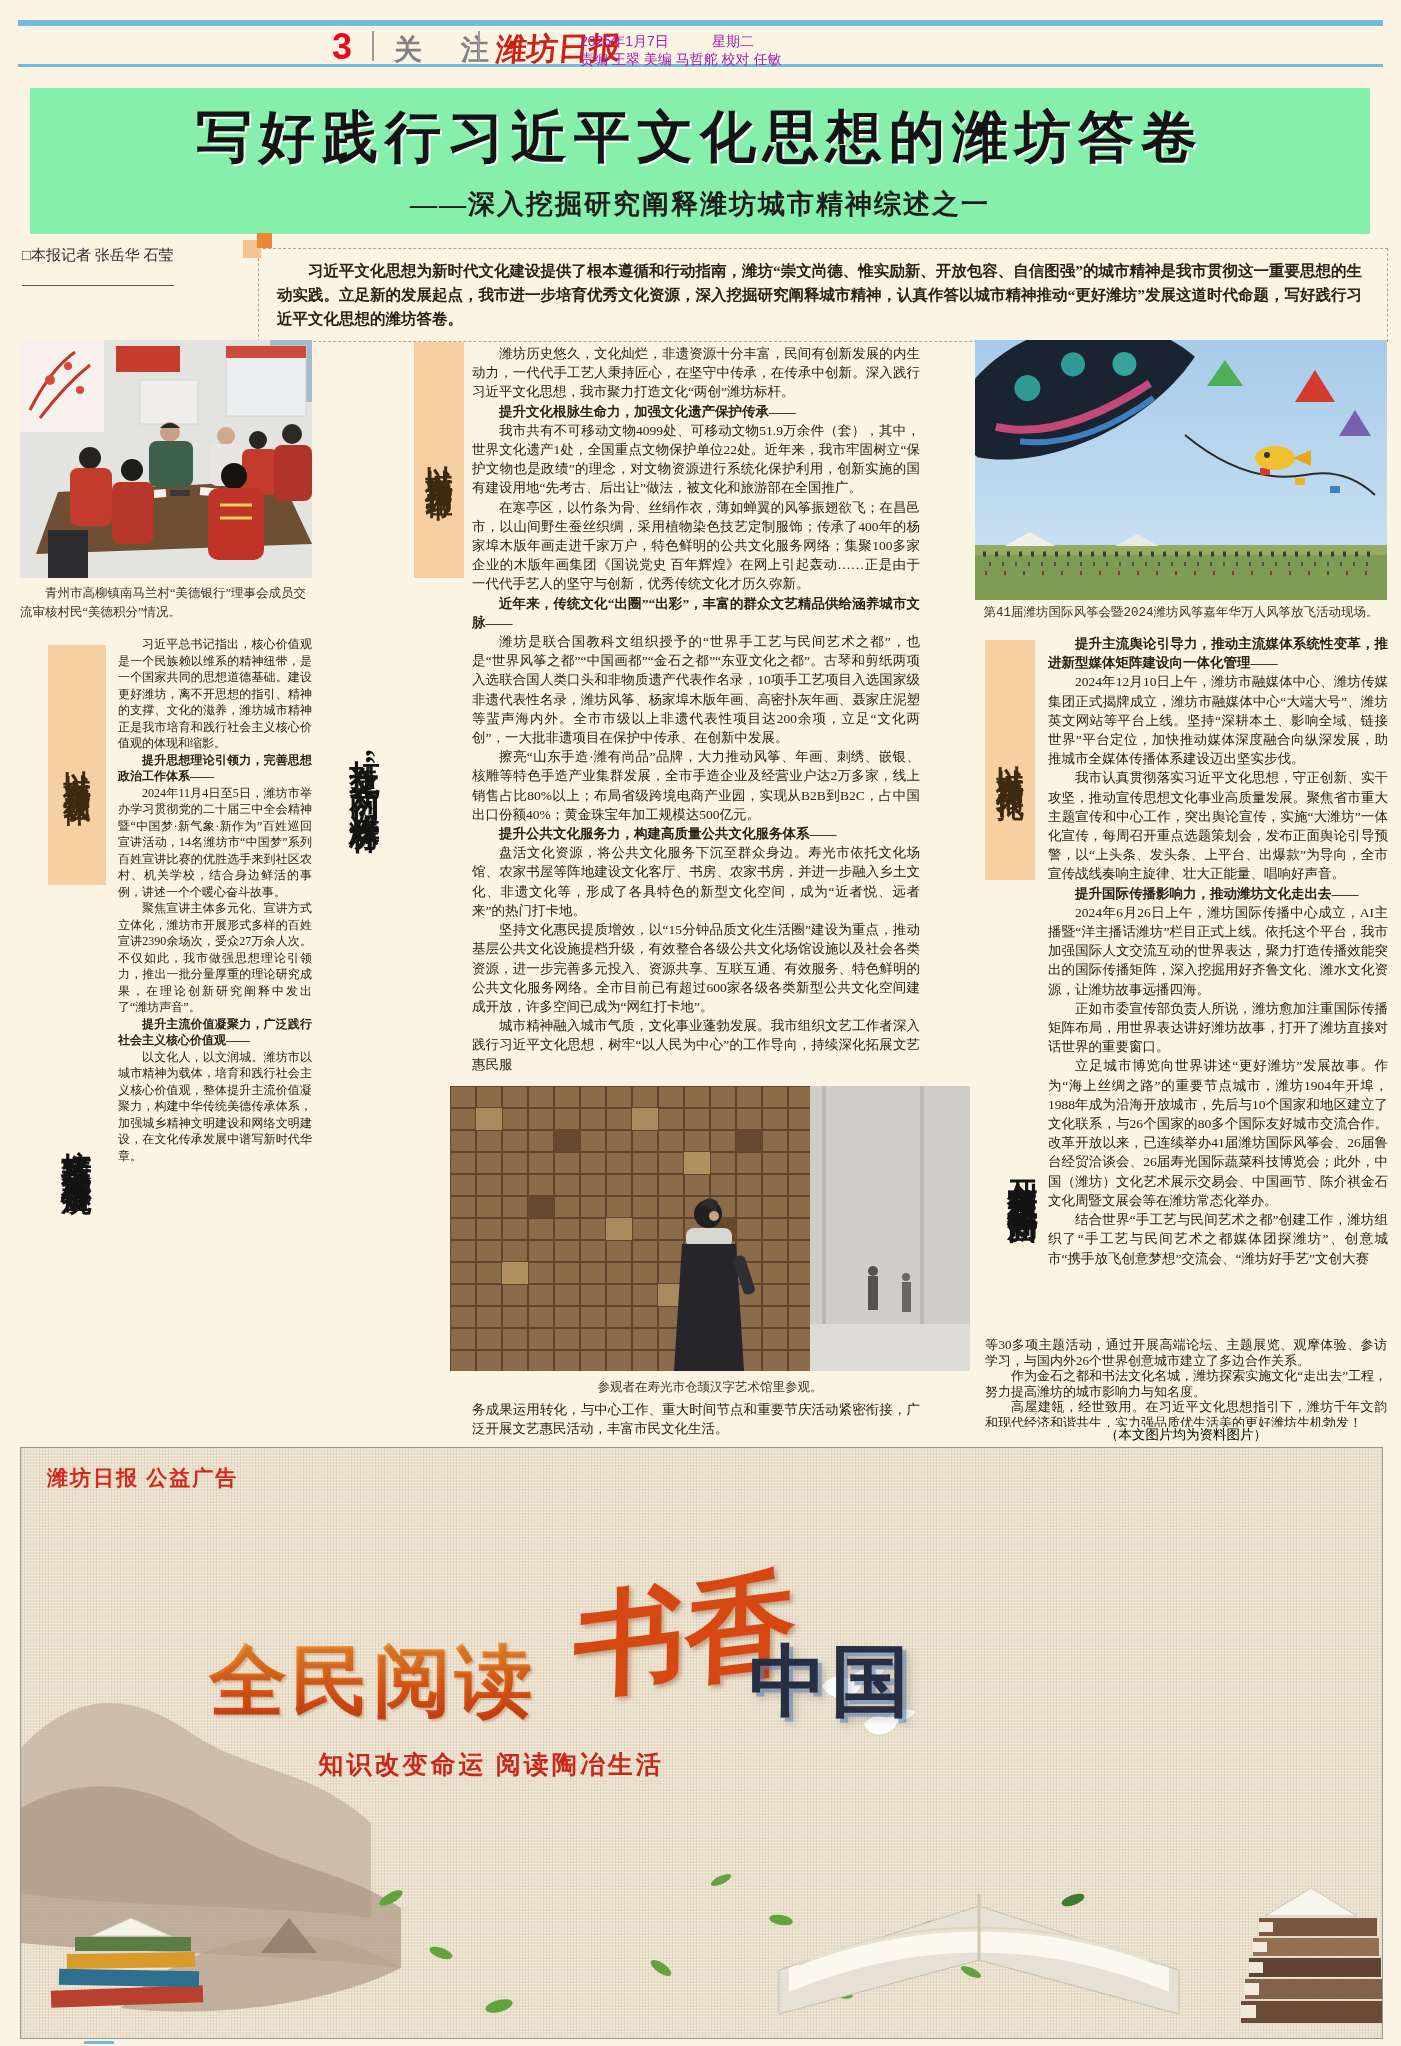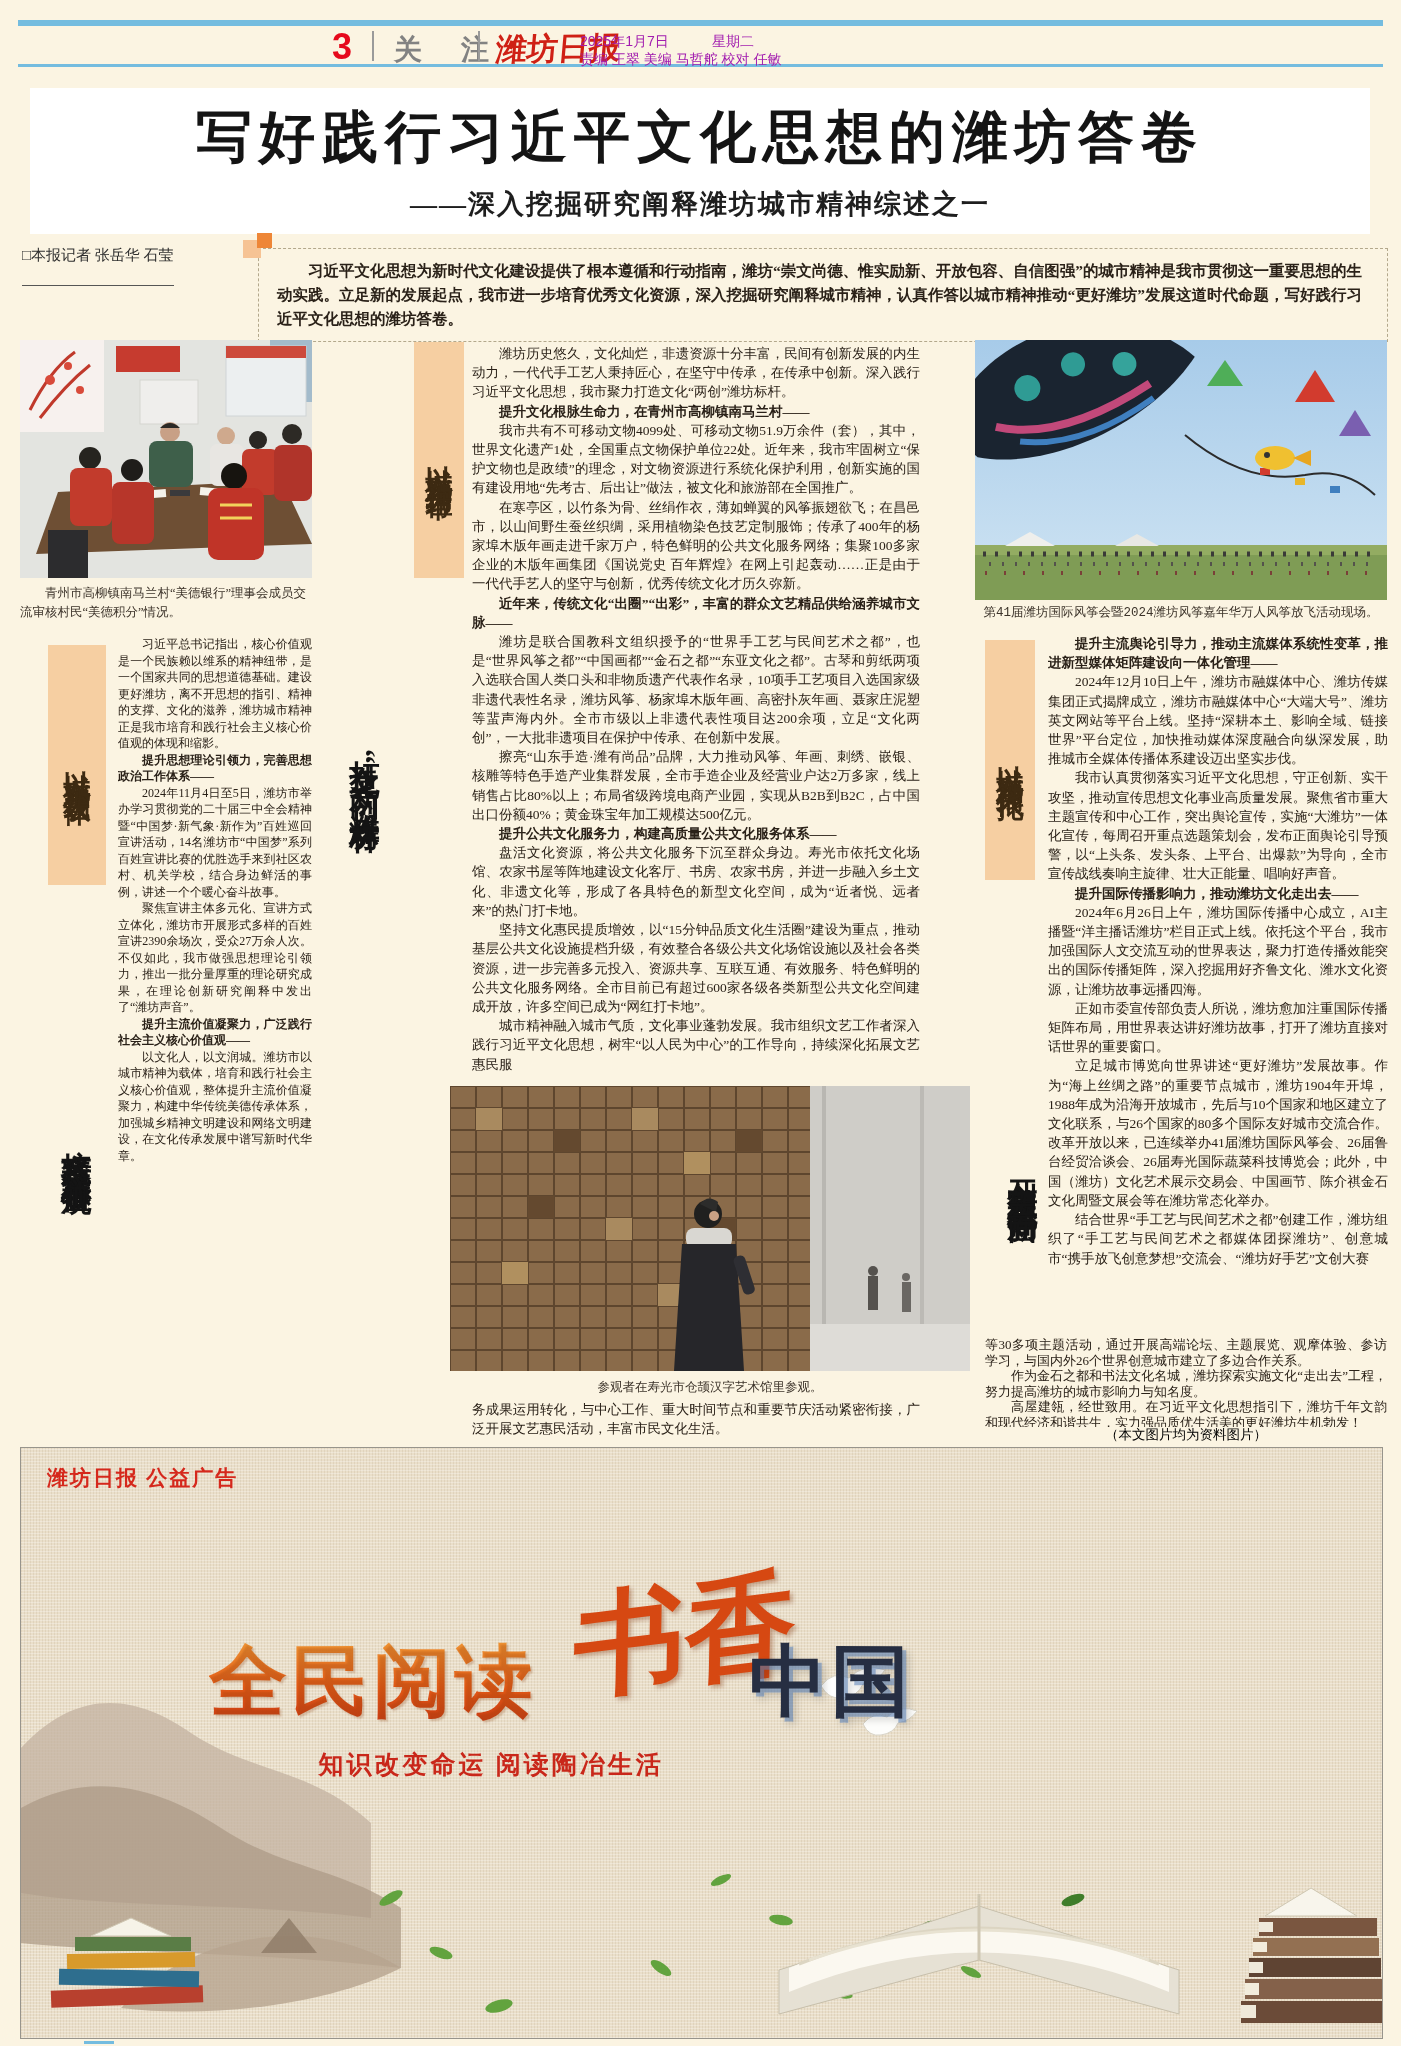--- a/index.html
+++ b/index.html
@@ -7,21 +7,21 @@
         font-family:"Liberation Serif","DejaVu Serif",serif;color:#2a2118;}
   .abs{position:absolute;}
   
   .rule{background:#74bcdf;}
   .pagenum{font-family:"Liberation Sans",sans-serif;font-weight:bold;font-size:36px;color:#e6091c;}
   .vsep{width:2px;height:30px;background:#9a9a9a;}
   .section-name{font-size:28px;color:#828282;font-weight:bold;letter-spacing:16px;}
   .masthead{font-size:31px;color:#cf2015;font-weight:bold;transform:skewX(-6deg) rotate(-1deg);}
   .hdr-small{font-family:"Liberation Sans",sans-serif;font-size:14px;color:#a21caf;}
   
-  .hl-box{background:#ffffff;}
+  .hl-box{background:#86efac;}
   .headline{width:100%;text-align:center;font-size:56px;font-weight:900;color:#141414;
             letter-spacing:7px;text-shadow:2px 2px 0 rgba(255,255,255,.85);}
   .subhead{width:100%;text-align:center;font-size:27px;font-weight:bold;color:#1e1e1e;letter-spacing:2px;}
   .byline{font-size:15px;color:#2e2e2e;border-bottom:1px solid #555;padding-bottom:20px;}
   
   .intro{border:1px dashed #b3a88c;padding:10px 18px;font-size:15.5px;line-height:24px;
          color:#47382
 1;text-indent:2em;font-weight:bold;}
   .sq1{width:18px;height:18px;background:#f6c394;}
   .sq2{width:15px;height:15px;background:#ee8637;}
@@ -168,21 +168,21 @@
     <p>2024年11月4日至5日，潍坊市举办学习贯彻党的二十届三中全会精神暨“中国梦·新气象·新作为”百姓巡回宣讲活动，14名潍坊市“中国梦”系列百姓宣讲比赛的优胜选手来到社区农村、机关学校，结合身边鲜活的事例，讲述一个个暖心奋斗故事。</p>
     <p>聚焦宣讲主体多元化、宣讲方式立体化，潍坊市开展形式多样的百姓宣讲2390余场次，受众27万余人次。不仅如此，我市做强思想理论引领力，推出一批分量厚重的理论研究成果，在理论创新研究阐释中发出了“潍坊声音”。</p>
     <p class="lead">提升主流价值凝聚力，广泛践行社会主义核心价值观——</p>
     <p>以文化人，以文润城。潍坊市以城市精神为载体，培育和践行社会主义核心价值观，整体提升主流价值凝聚力，构建中华传统美德传承体系，加强城乡精神文明建设和网络文明建设，在文化传承发展中谱写新时代华章。</p>
   </div>
 
   <div class="abs vstrip peach" style="left:414px;top:342px;width:50px;height:236px;">以城市精神为纽带</div>
   <div class="abs vstrip title" style="left:340px;top:580px;width:48px;height:380px;">打造文化“两创”潍坊标杆</div>
   <div class="abs col mid-col" style="left:472px;top:344px;width:448px;height:732px;">
     <p>潍坊历史悠久，文化灿烂，非遗资源十分丰富，民间有创新发展的内生动力，一代代手工艺人秉持匠心，在坚守中传承，在传承中创新。深入践行习近平文化思想，我市聚力打造文化“两创”潍坊标杆。</p>
-    <p class="lead">提升文化根脉生命力，在青州市高柳镇南马兰村——</p>
+    <p class="lead">提升文化根脉生命力，加强文化遗产保护传承——</p>
     <p>我市共有不可移动文物4099处、可移动文物51.9万余件（套），其中，世界文化遗产1处，全国重点文物保护单位22处。近年来，我市牢固树立“保护文物也是政绩”的理念，对文物资源进行系统化保护利用，创新实施的国有建设用地“先考古、后出让”做法，被文化和旅游部在全国推广。</p>
     <p>在寒亭区，以竹条为骨、丝绢作衣，薄如蝉翼的风筝振翅欲飞；在昌邑市，以山间野生蚕丝织绸，采用植物染色技艺定制服饰；传承了400年的杨家埠木版年画走进千家万户，特色鲜明的公共文化服务网络；集聚100多家企业的木版年画集团《国说党史 百年辉煌》在网上引起轰动……正是由于一代代手艺人的坚守与创新，优秀传统文化才历久弥新。</p>
     <p class="lead">近年来，传统文化“出圈”“出彩”，丰富的群众文艺精品供给涵养城市文脉——</p>
     <p>潍坊是联合国教科文组织授予的“世界手工艺与民间艺术之都”，也是“世界风筝之都”“中国画都”“金石之都”“东亚文化之都”。古琴和剪纸两项入选联合国人类口头和非物质遗产代表作名录，10项手工艺项目入选国家级非遗代表性名录，潍坊风筝、杨家埠木版年画、高密扑灰年画、聂家庄泥塑等蜚声海内外。全市市级以上非遗代表性项目达200余项，立足“文化两创”，一大批非遗项目在保护中传承、在创新中发展。</p>
     <p>擦亮“山东手造·潍有尚品”品牌，大力推动风筝、年画、刺绣、嵌银、核雕等特色手造产业集群发展，全市手造企业及经营业户达2万多家，线上销售占比80%以上；布局省级跨境电商产业园，实现从B2B到B2C，占中国出口份额40%；黄金珠宝年加工规模达500亿元。</p>
     <p class="lead">提升公共文化服务力，构建高质量公共文化服务体系——</p>
     <p>盘活文化资源，将公共文化服务下沉至群众身边。寿光市依托文化场馆、农家书屋等阵地建设文化客厅、书房、农家书房，并进一步融入乡土文化、非遗文化等，形成了各具特色的新型文化空间，成为“近者悦、远者来”的热门打卡地。</p>
     <p>坚持文化惠民提质增效，以“15分钟品质文化生活圈”建设为重点，推动基层公共文化设施提档升级，有效整合各级公共文化场馆设施以及社会各类资源，进一步完善多元投入、资源共享、互联互通、有效服务、特色鲜明的公共文化服务网络。全市目前已有超过600家各级各类新型公共文化空间建成开放，许多空间已成为“网红打卡地”。</p>
     <p>城市精神融入城市气质，文化事业蓬勃发展。我市组织文艺工作者深入践行习近平文化思想，树牢“以人民为中心”的工作导向，持续深化拓展文艺惠民服</p>
   </div>

